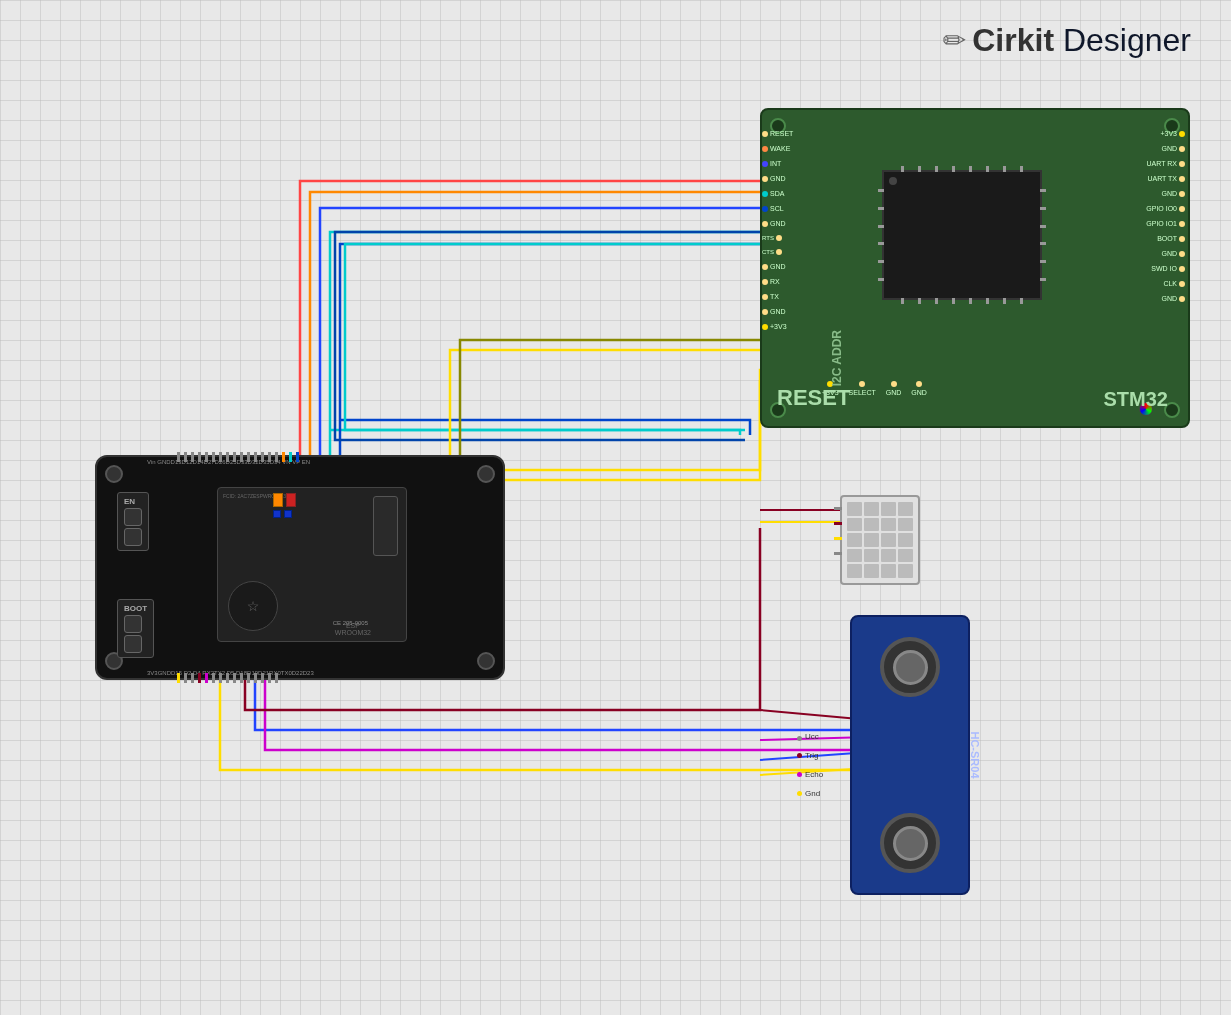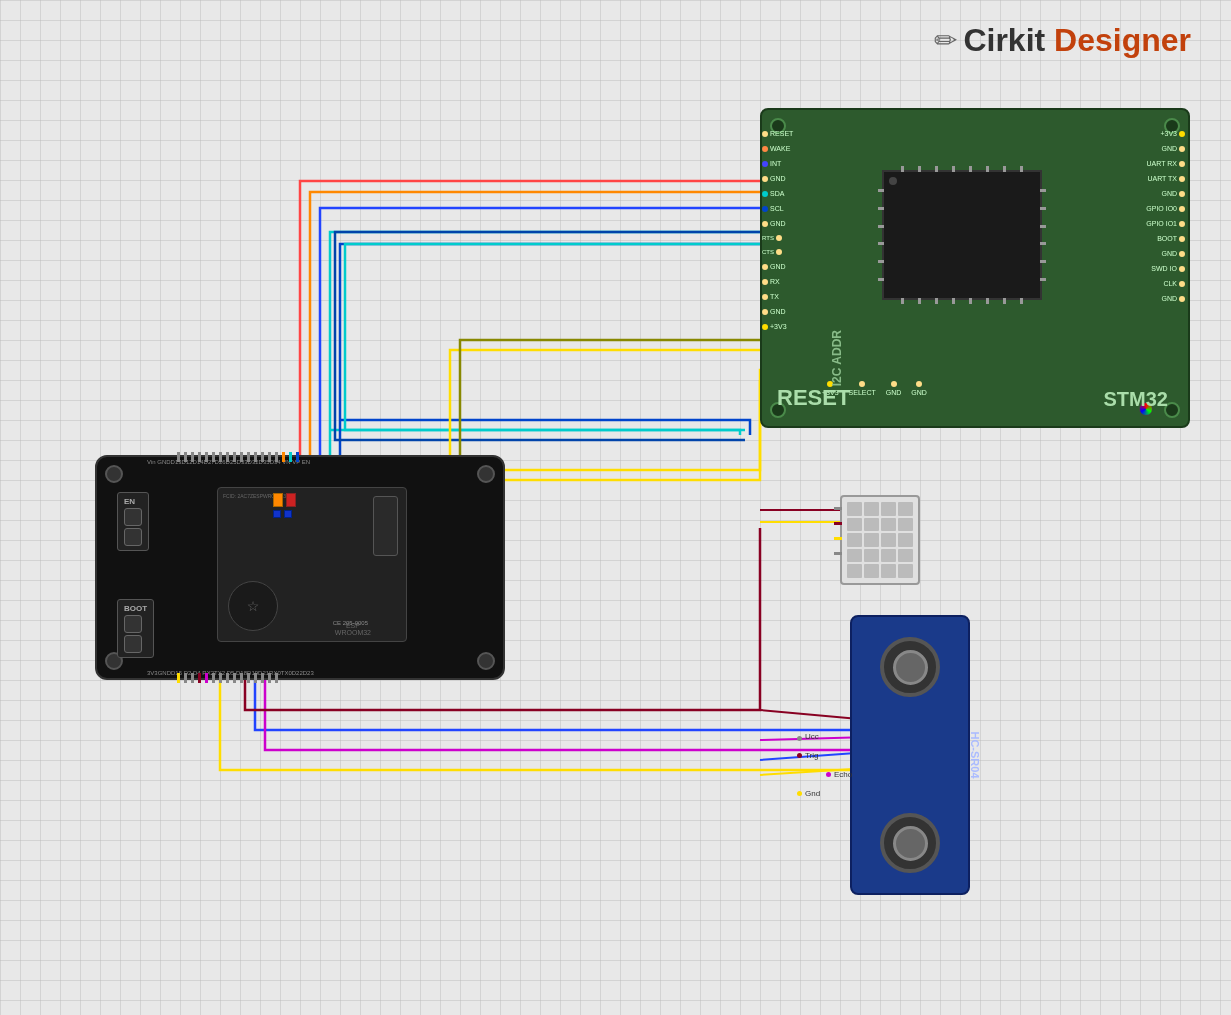--- a/index.html
+++ b/index.html
@@ -26,22 +26,22 @@
       font-weight: 300;
       display: flex;
       align-items: center;
       gap: 6px;
     }
     .logo .brand {
       font-weight: 700;
       color: #333;
     }
     .logo .designer {
-      font-weight: 700;
-      color: #c2410c;
+      font-weight: 400;
+      color: #0f172a;
     }
     .logo-icon {
       font-size: 28px;
       color: #666;
     }
 
     
     .wire-canvas {
       position: absolute;
       top: 0; left: 0;
@@ -486,20 +486,20 @@
 
   <div style="position:absolute;right:-30px;top:50%;transform:translateY(-50%) rotate(90deg);font-size:11px;font-weight:bold;color:#aabbff;white-space:nowrap;">HC-SR04</div>
 
   <div style="position:absolute;left:-55px;top:115px;display:flex;flex-direction:column;gap:10px;">
     <div style="font-size:8px;color:#333;display:flex;align-items:flex-end;gap:3px;">
       <div style="width:5px;height:5px;background:#888;border-radius:50%;"></div>Ucc
     </div>
     <div style="font-size:8px;color:#333;display:flex;align-items:center;gap:3px;">
       <div style="width:5px;height:5px;background:#880022;border-radius:50%;"></div>Trig
     </div>
-    <div style="font-size:8px;color:#333;display:flex;align-items:center;gap:3px;margin-left:29px;">
+    <div style="font-size:8px;color:#333;display:flex;align-items:center;gap:3px;">
       <div style="width:5px;height:5px;background:#cc00cc;border-radius:50%;"></div>Echo
     </div>
     <div style="font-size:8px;color:#333;display:flex;align-items:center;gap:3px;">
       <div style="width:5px;height:5px;background:#ffdd00;border-radius:50%;"></div>Gnd
     </div>
   </div>
 </div>
 
 </body></html>

